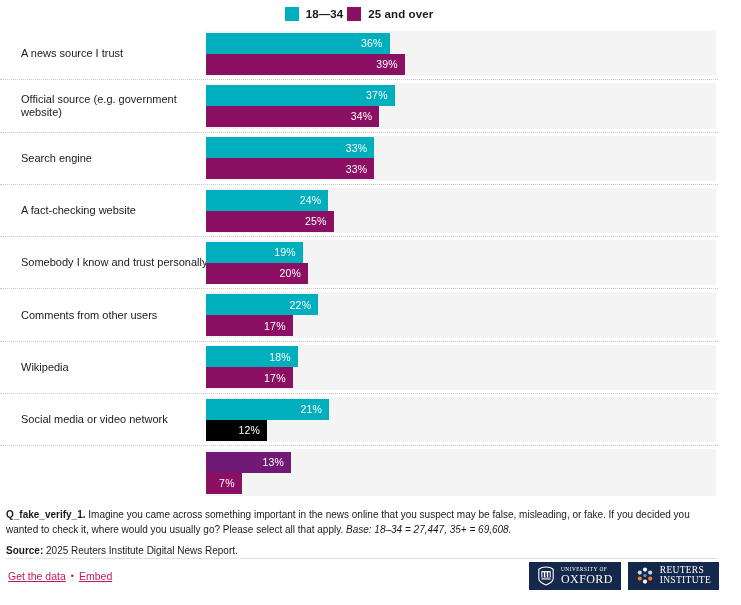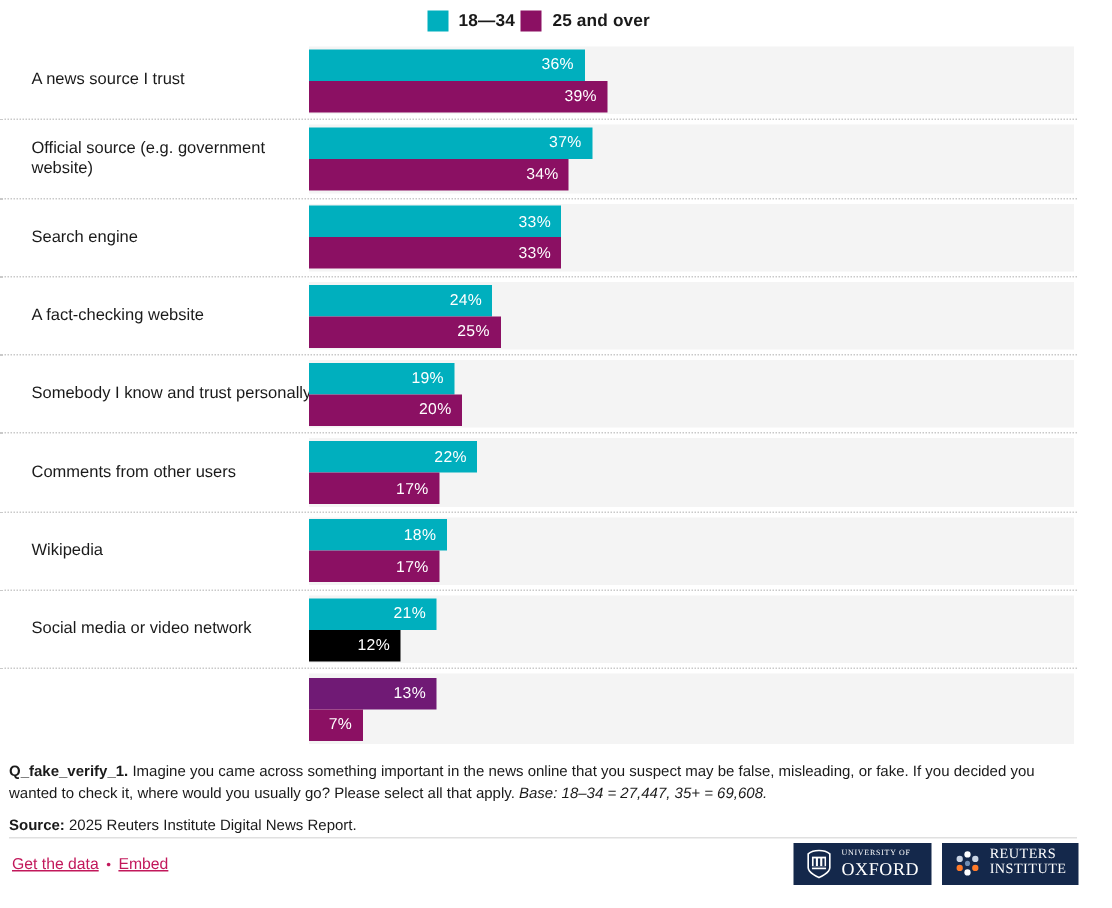--- a/index.html
+++ b/index.html
@@ -299,21 +299,21 @@
           </div>
           <div class="bar" style="width: 86.7px; background: rgb(139, 16, 99);">
             <span class="bar-value">17%</span>
           </div>
         </div>
       </div>
       <div class="row">
         <div class="row-label">Social media or video network</div>
         <div class="plot"></div>
         <div class="bars">
-          <div class="bar" style="width: 85px; background: rgb(0, 175, 190);">
+          <div class="bar" style="width: 123px; background: rgb(0, 175, 190);">
             <span class="bar-value">21%</span>
           </div>
           <div class="bar" style="width: 61px; background: #000000;">
             <span class="bar-value">12%</span>
           </div>
         </div>
       </div>
       <div class="row">
         <div class="plot"></div>
         <div class="bars">

